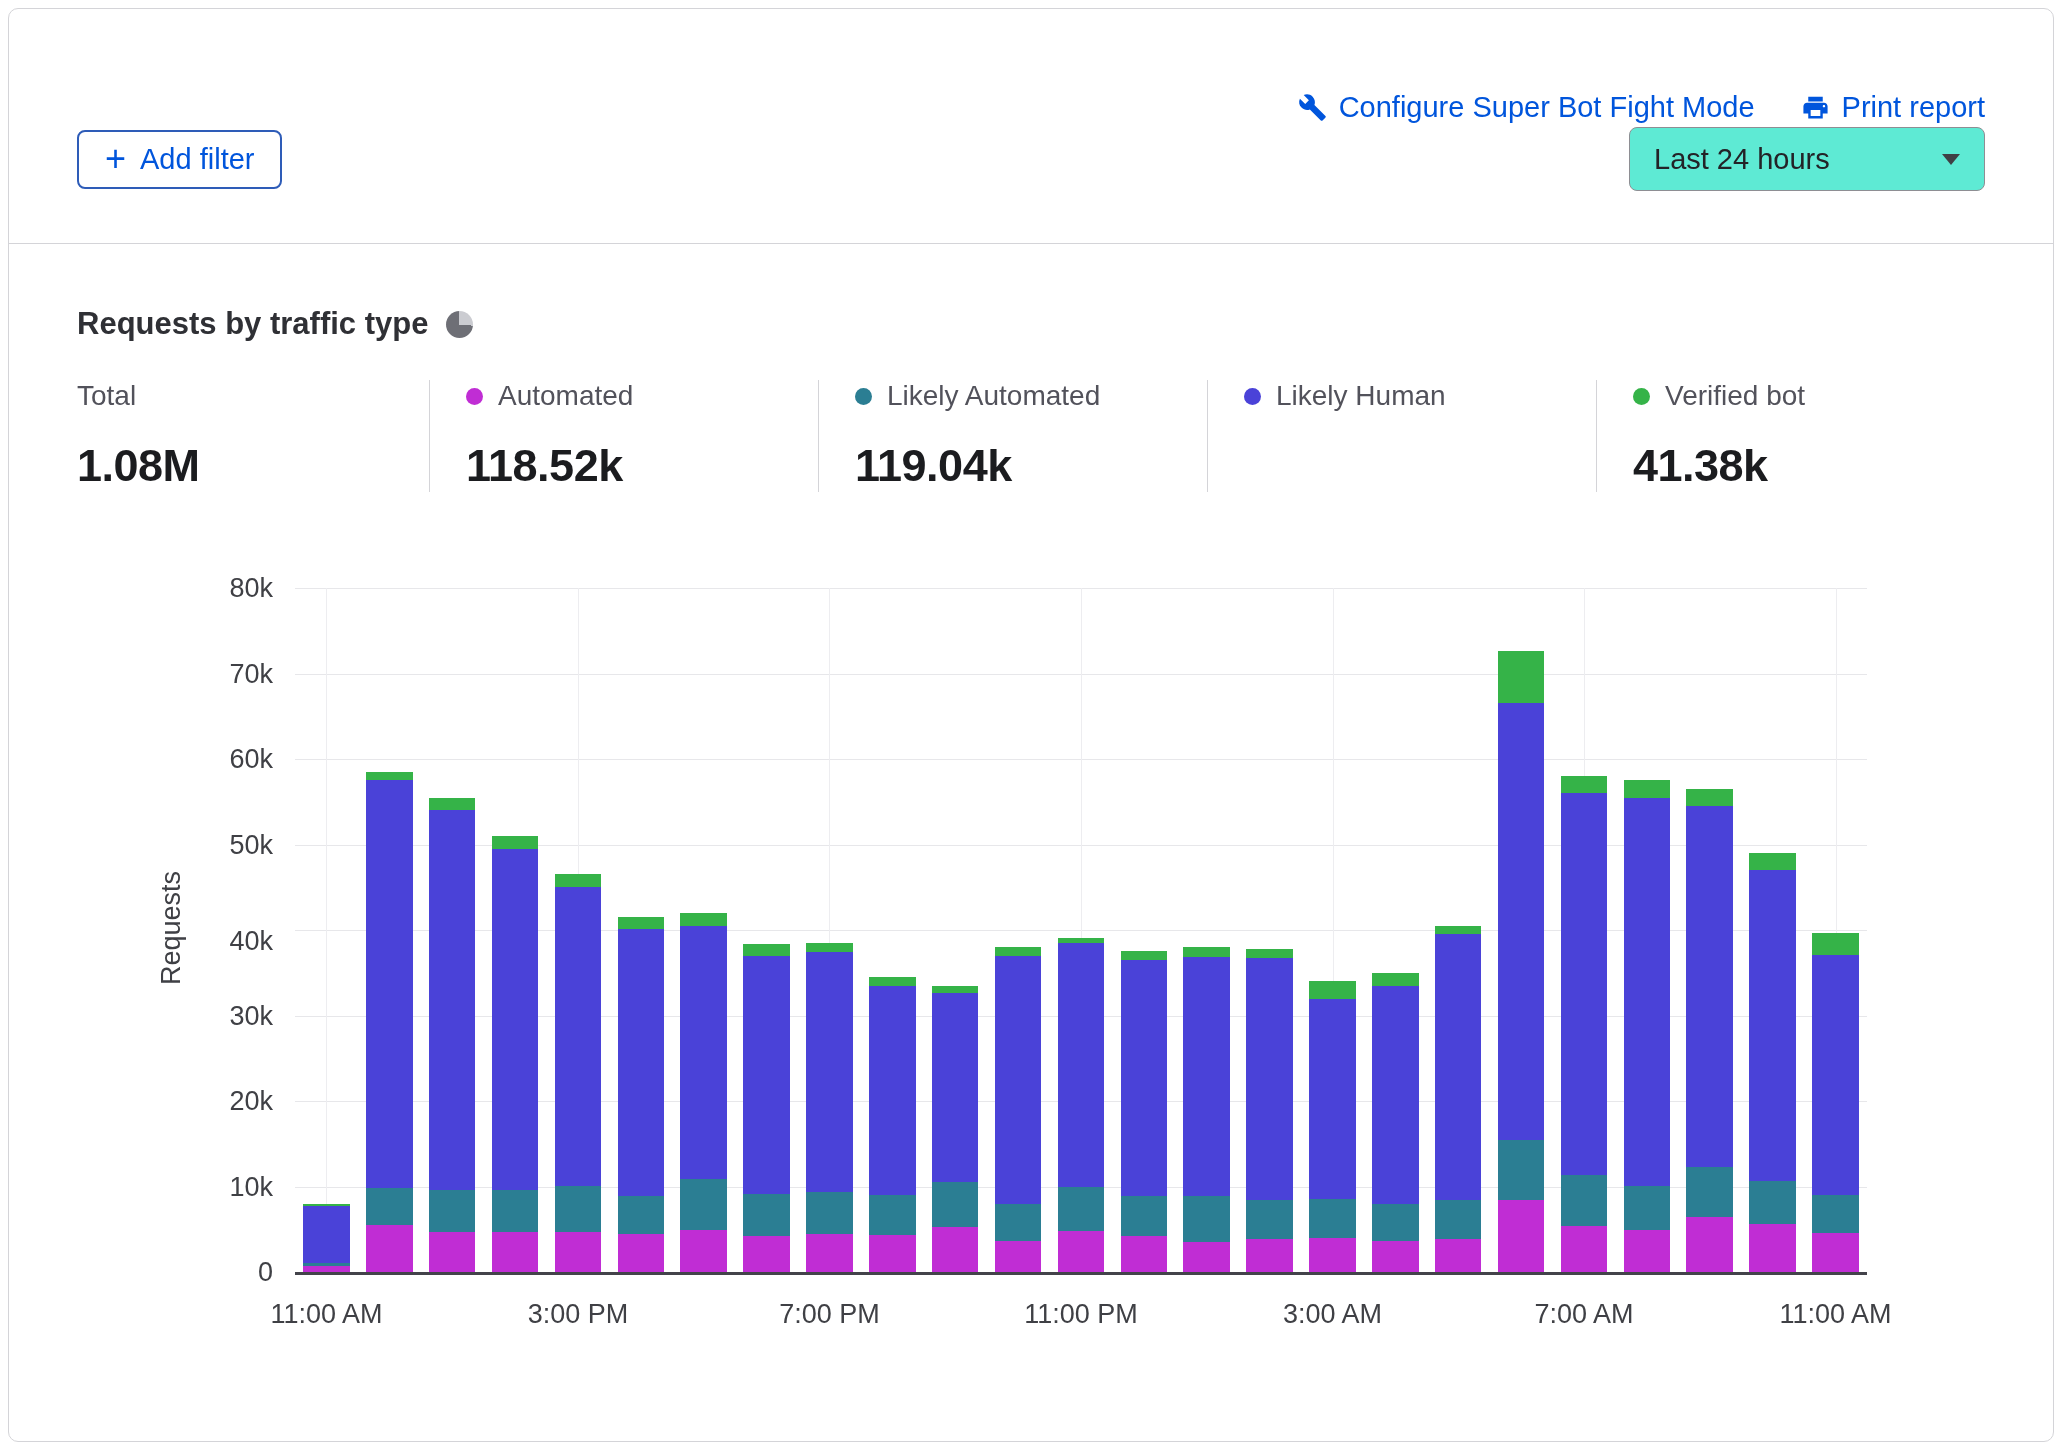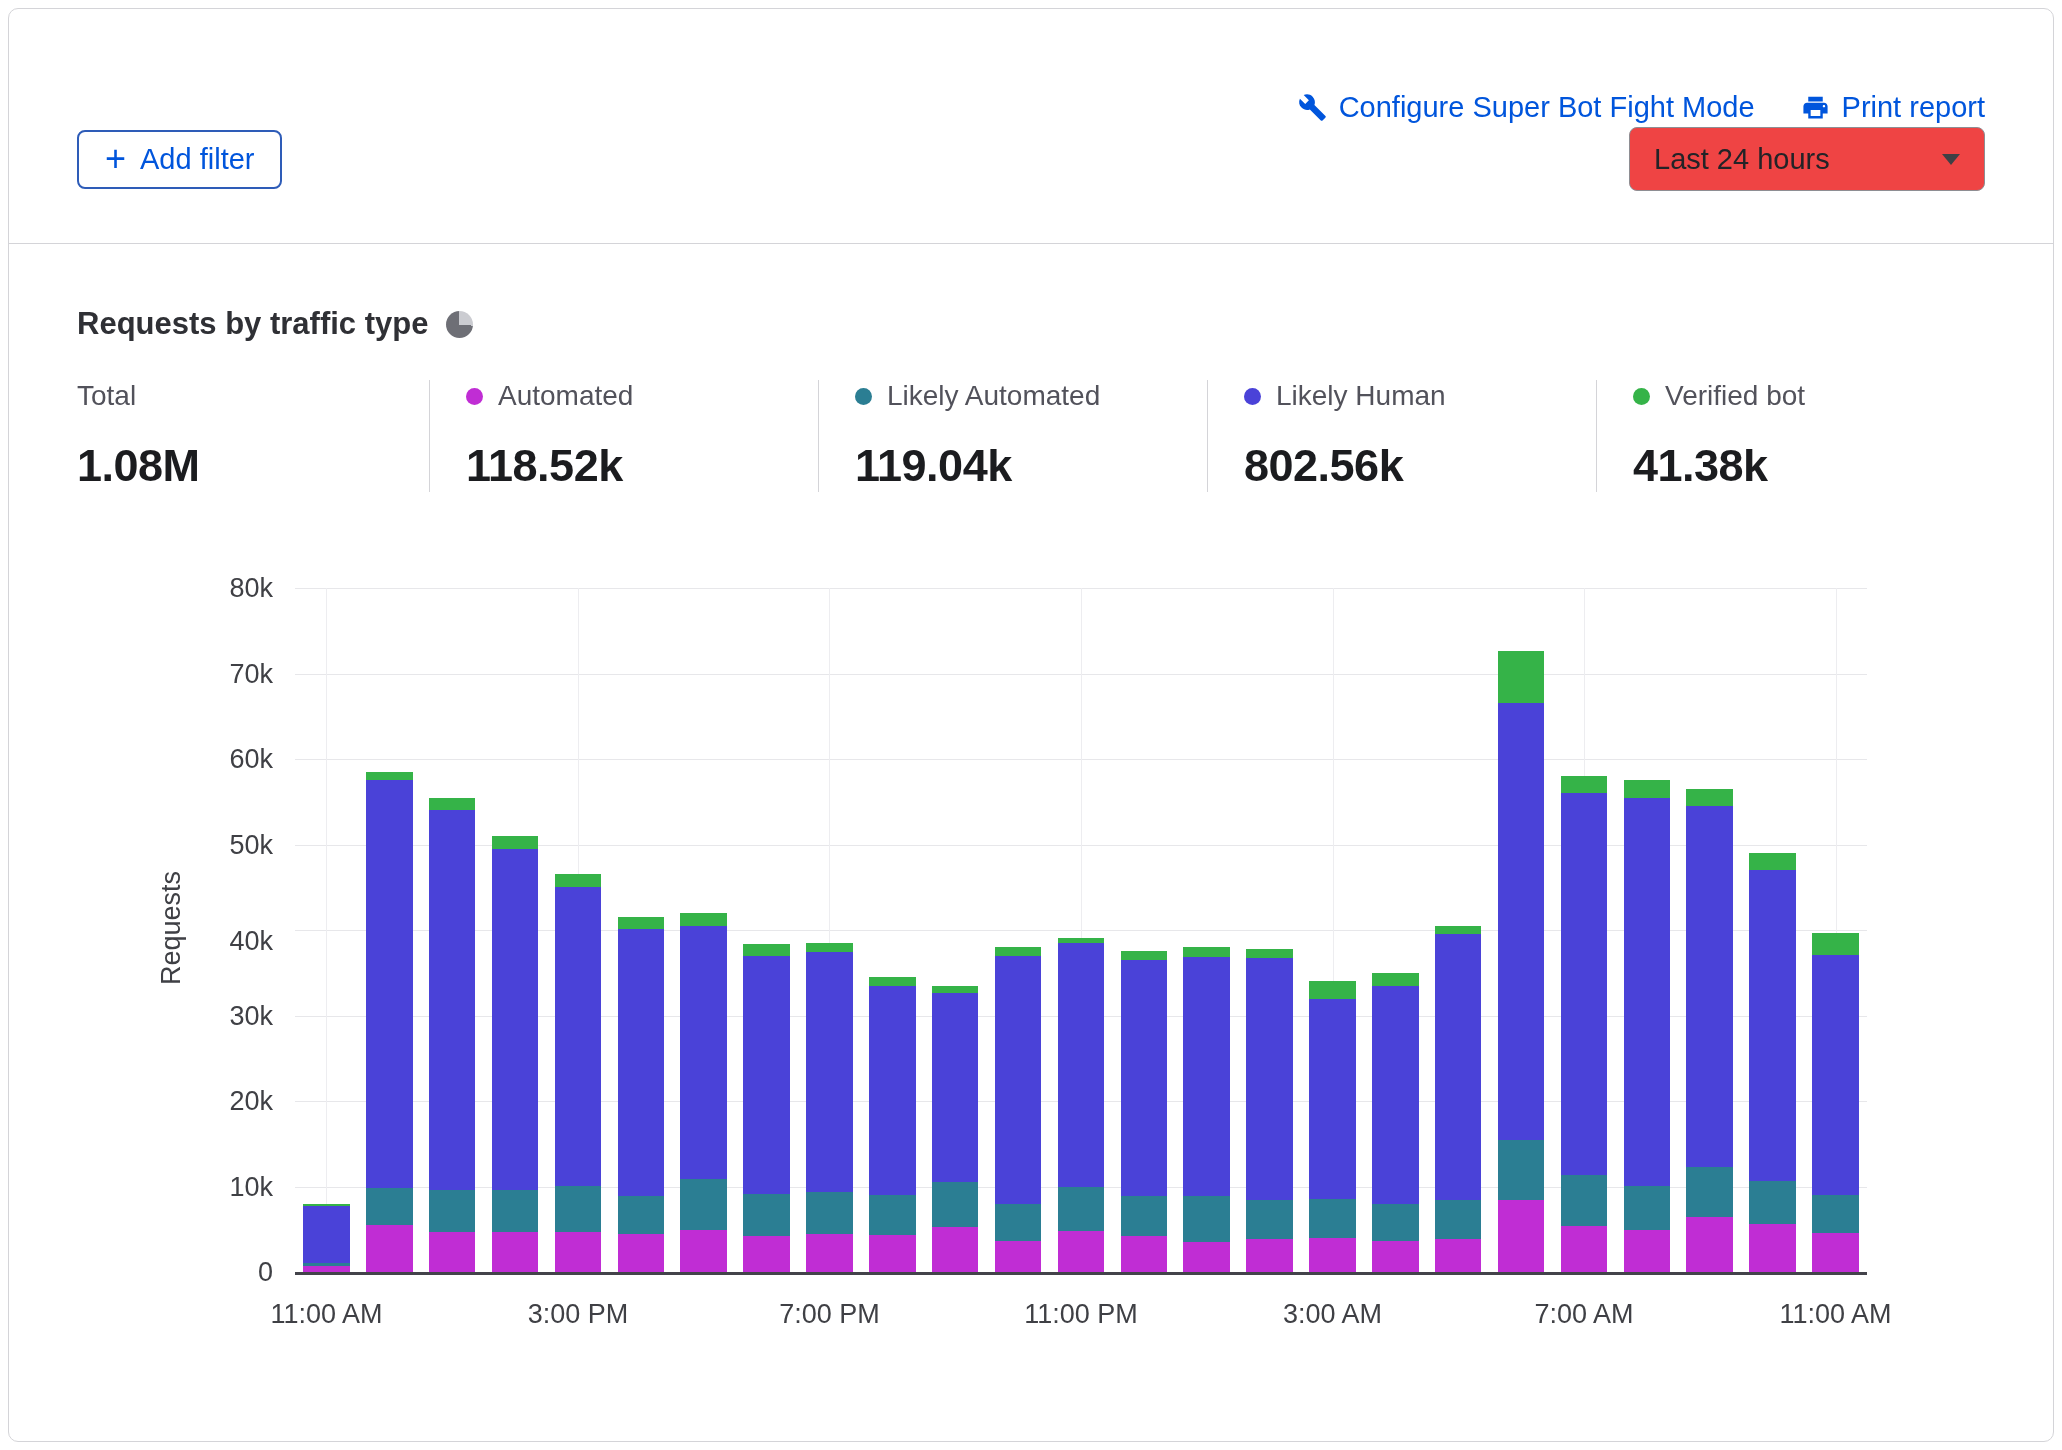--- a/index.html
+++ b/index.html
@@ -20,21 +20,21 @@
   .filter-row { display:flex; justify-content:space-between; align-items:center; margin-top:48px; padding-bottom:52px; }
   .add-filter {
     display:flex; align-items:center; gap:14px; background:#fff;
     border:2px solid #2e5cb8; border-radius:8px; color:#0055dc;
     font-size:29px; padding:11px 26px; cursor:pointer; font-family:inherit;
   }
   .plus-glyph { font-size:36px; line-height:28px; font-weight:400; }
   .range-select {
     display:flex; align-items:center; justify-content:space-between;
     width:306px; height:62px; border:1px solid #8e8e93; border-radius:8px;
-    padding:0 24px; font-size:29px; color:#232327; cursor:pointer; background:#ef4444;
+    padding:0 24px; font-size:29px; color:#232327; cursor:pointer; background:#5eead4;
   }
   .caret { width:0; height:0; border-left:9px solid transparent; border-right:9px solid transparent; border-top:11px solid #3f4045; }
   .divider { border-top:1px solid #d4d4d8; }
   
   .section { padding:0 68px; }
   .section-title-row { margin-top:62px; display:flex; align-items:center; gap:18px; }
   .section-title { font-size:31px; font-weight:700; color:#2f3035; }
   .pie-icon {
     width:27px; height:27px; border-radius:50%;
     background:conic-gradient(#cbccd1 0deg 95deg, #6e6f76 95deg 360deg);
@@ -128,21 +128,20 @@
           <span class="dot" style="background: rgb(43, 126, 147);"></span>
           <span>Likely Automated</span>
         </div>
         <div class="stat-value">119.04k</div>
       </div>
       <div class="stat">
         <div class="stat-label-row">
           <span class="dot" style="background: rgb(74, 66, 216);"></span>
           <span>Likely Human</span>
         </div>
-        <div class="stat-value">802.56k</div>
       </div>
       <div class="stat">
         <div class="stat-label-row">
           <span class="dot" style="background: rgb(53, 179, 72);"></span>
           <span>Verified bot</span>
         </div>
         <div class="stat-value">41.38k</div>
       </div>
     </div>
 

